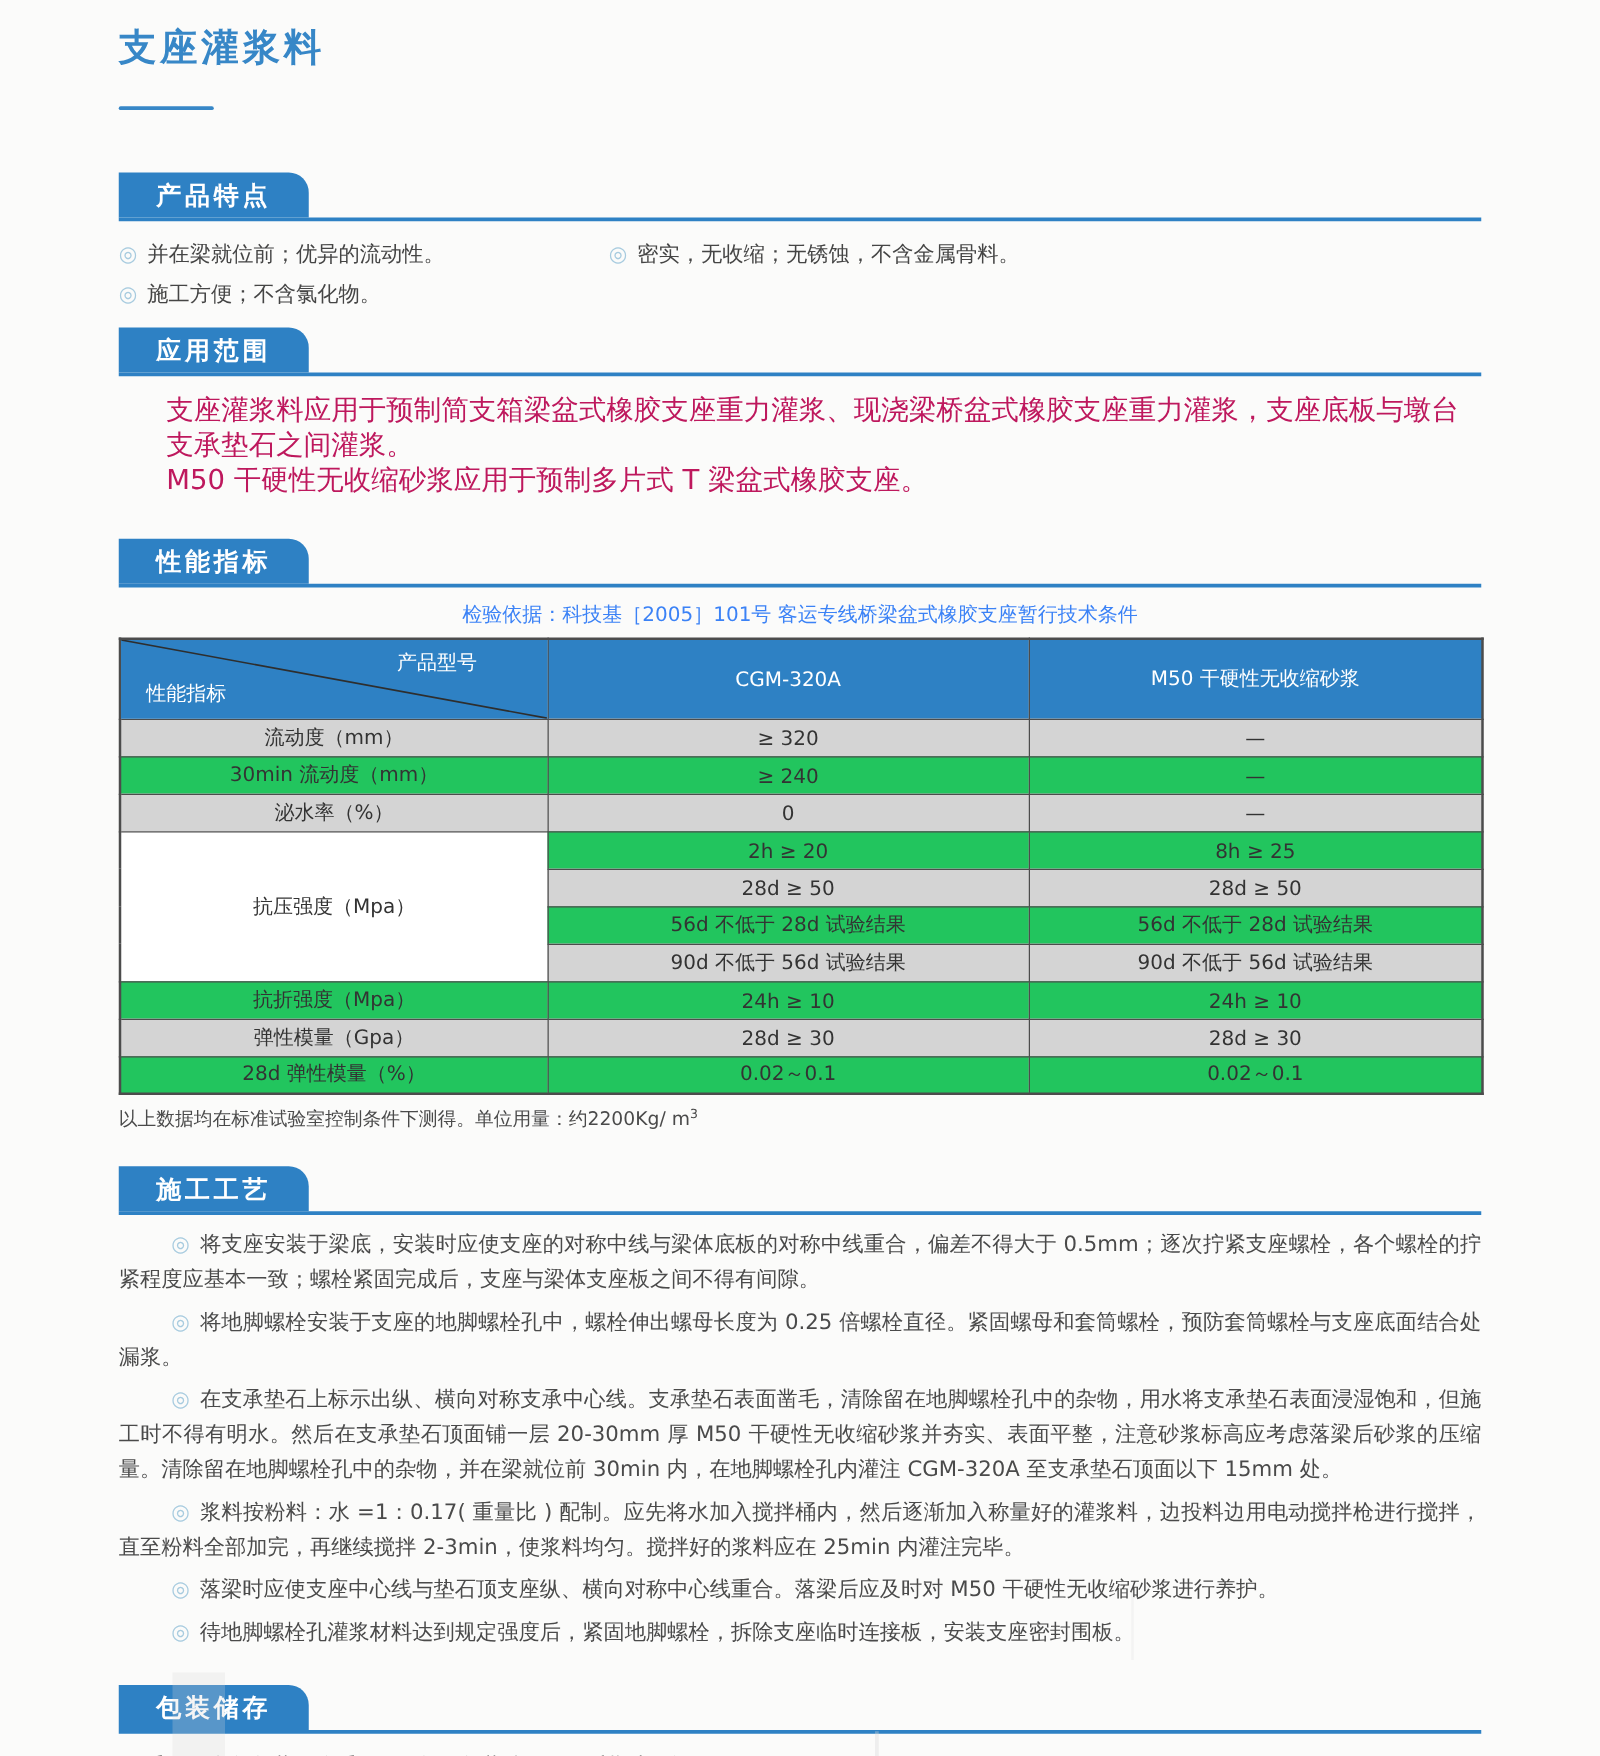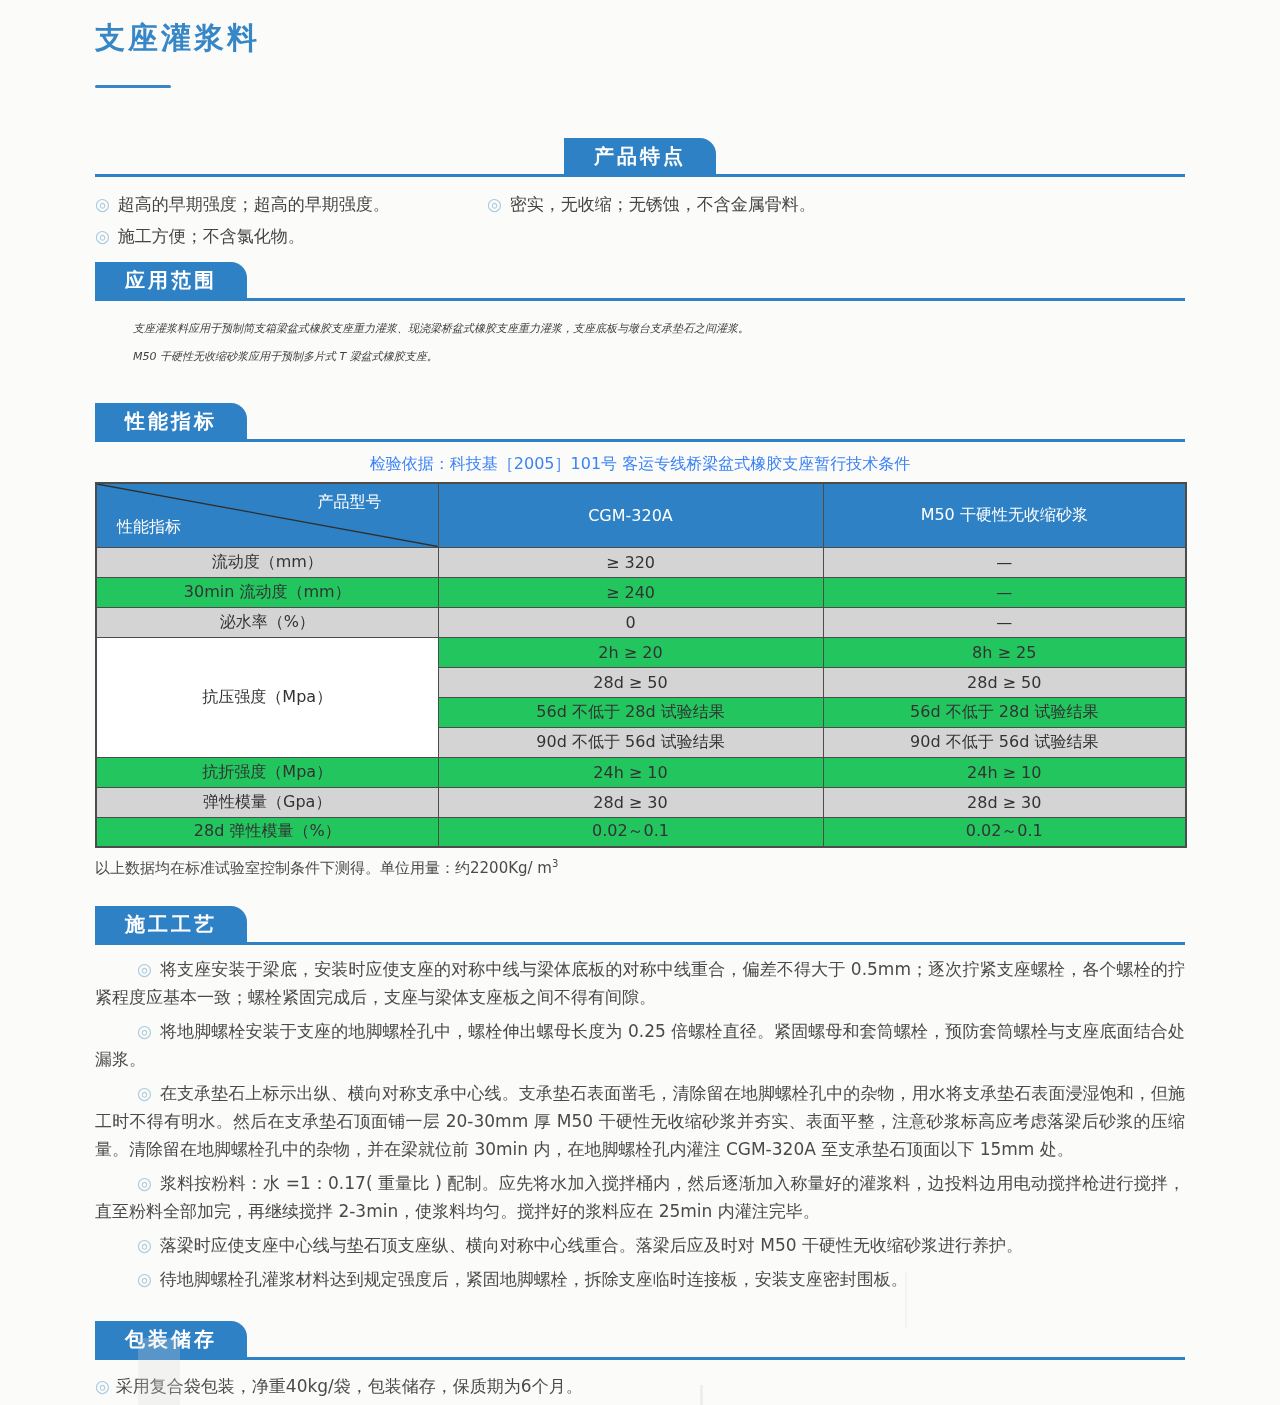--- a/index.html
+++ b/index.html
@@ -19,34 +19,34 @@
   .title-rule { width: 76px; height: 3px; background: #3787c7; margin-top: 26px; border-radius: 2px; }
 
   
   .section-bar { border-bottom: 3px solid #2e81c4; line-height: 0; }
   .section-tab {
     display: inline-block; background: #2e81c4; color: #ffffff;
     font-size: 20px; font-weight: bold; letter-spacing: 3px;
     line-height: 36px; padding: 0 30px; border-radius: 0 16px 0 0;
     vertical-align: bottom;
   }
-  .mt-features { margin-top: 50px; text-align: center; }
+  .mt-features { margin-top: 50px; }
   .mt-application { margin-top: 11px; }
   .mt-performance { margin-top: 32px; }
   .mt-construction { margin-top: 28px; }
   .mt-packaging { margin-top: 28px; }
 
   
   .features-grid { margin-top: 13px; display: grid; grid-template-columns: 392px auto; column-gap: 0; row-gap: 3px; }
   .feature-item { font-size: 17px; line-height: 29px; white-space: nowrap; }
   .bullet { color: #a7cbdf; margin-right: 8px; font-size: 17px; }
 
   
   .app-text { margin-top: 14px; padding-left: 38px; }
-  .app-line { font-size: 11px; line-height: 28px; color: #404040; font-style: italic; }
+  .app-line { font-size: 22px; line-height: 28px; color: #be185d; }
 
   
   .basis-note { margin-top: 12px; text-align: center; font-size: 16px; color: #3b82f6; }
   table.perf {
     margin-top: 7px; width: 1090px; border-collapse: collapse;
     border: 2px solid #4c4c4c; font-size: 16px; color: #333;
     table-layout: fixed;
   }
   table.perf th, table.perf td {
     border: 1px solid #4c4c4c; text-align: center; vertical-align: middle;
@@ -87,21 +87,21 @@
 <div class="page">
   <div class="content">
 
     <h1 class="doc-title">支座灌浆料</h1>
     <div class="title-rule"></div>
 
     <div class="section-bar mt-features">
       <span class="section-tab">产品特点</span>
     </div>
     <div class="features-grid">
-      <div class="feature-item"><span class="bullet">◎</span><span>超高的早期强度；超高的早期强度。</span></div>
+      <div class="feature-item"><span class="bullet">◎</span><span>并在梁就位前；优异的流动性。</span></div>
       <div class="feature-item"><span class="bullet">◎</span><span>密实，无收缩；无锈蚀，不含金属骨料。</span></div>
       <div class="feature-item"><span class="bullet">◎</span><span>施工方便；不含氯化物。</span></div>
     </div>
 
     <div class="section-bar mt-application">
       <span class="section-tab">应用范围</span>
     </div>
     <div class="app-text">
       <p class="app-line">支座灌浆料应用于预制简支箱梁盆式橡胶支座重力灌浆、现浇梁桥盆式橡胶支座重力灌浆，支座底板与墩台支承垫石之间灌浆。</p>
       <p class="app-line">M50 干硬性无收缩砂浆应用于预制多片式 T 梁盆式橡胶支座。</p>

